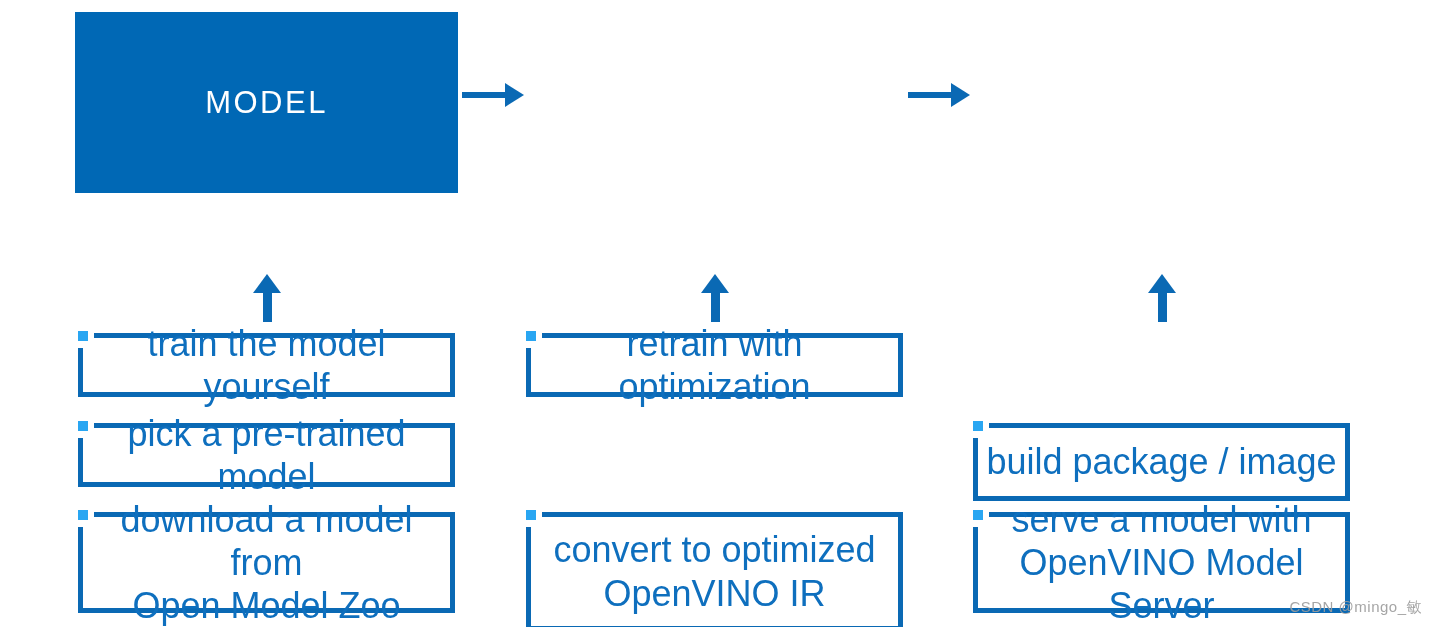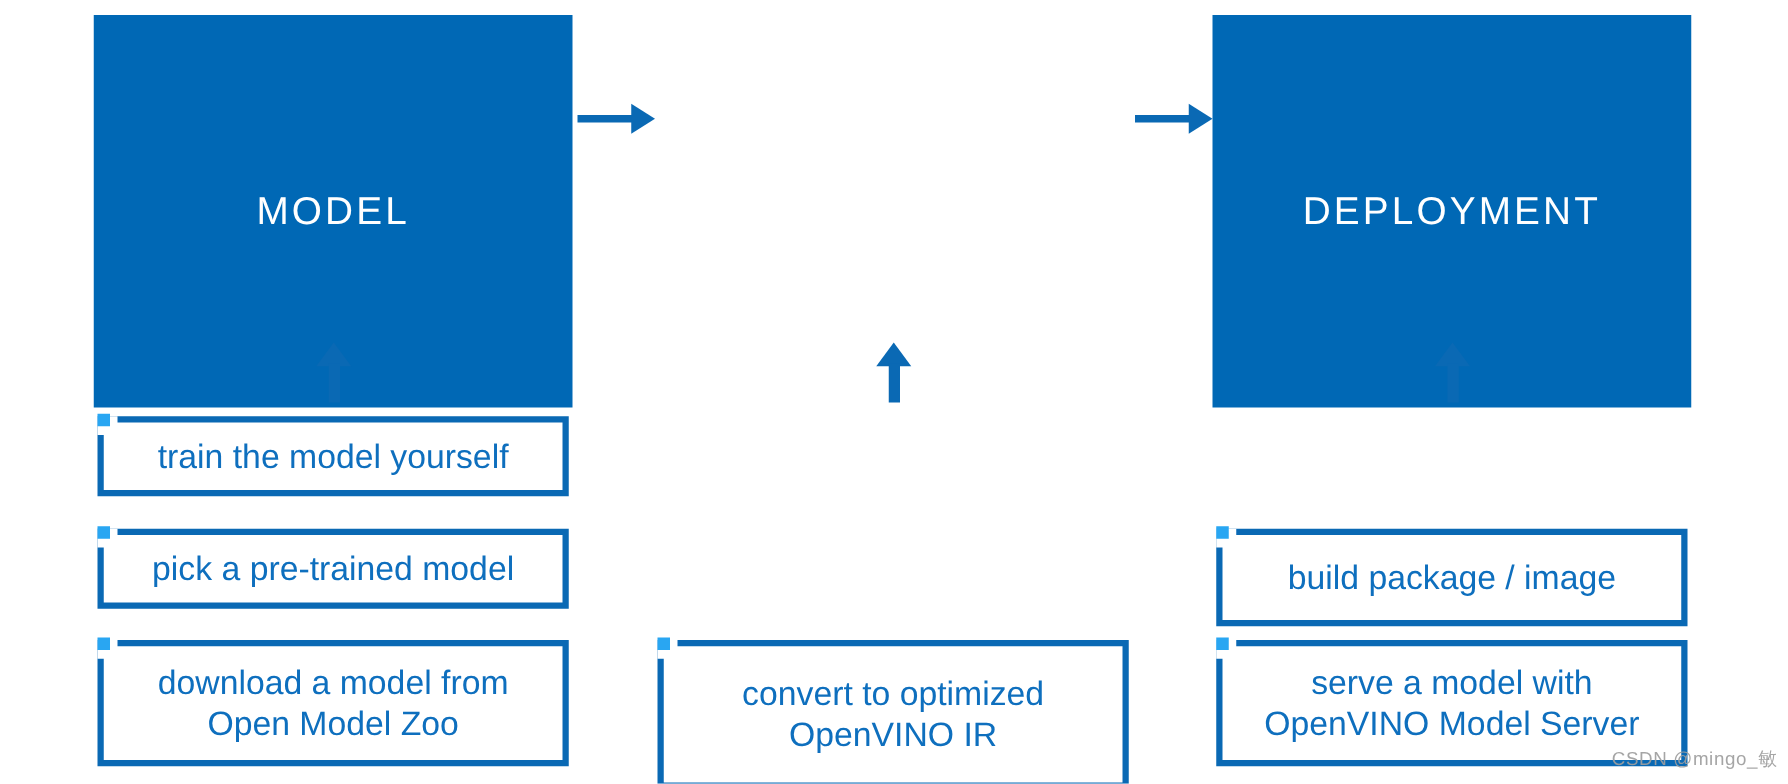--- a/index.html
+++ b/index.html
@@ -14,21 +14,21 @@
   .canvas{
     position:relative;
     width:1430px;height:627px;
     background:#ffffff;
     font-family:"Liberation Sans", sans-serif;
     overflow:hidden;
   }
   
   .stage{
     position:absolute;
-    top:12px;width:383px;height:314px;
+    top:12px;width:383px;height:181px;
     background:var(--blue);
     display:flex;align-items:center;justify-content:center;
   }
   .stage-title{
     color:#ffffff;
     font-size:31px;
     font-weight:300;
     letter-spacing:2.5px;
   }
   
@@ -69,21 +69,21 @@
     position:absolute;top:-5px;left:-5px;width:16px;height:15px;
     background:#ffffff;
   }
   .step::after{ 
     content:"";
     position:absolute;top:-7px;left:-5px;width:10px;height:10px;
     background:var(--accent);
   }
   .step-label{
     color:var(--text-blue);
-    font-size:27px;
+    font-size:36px;
     line-height:1.2;
     white-space:pre-line;
   }
   .watermark{
     position:absolute;
     right:8px;bottom:10px;
     font-size:15px;
     color:var(--wm);
     opacity:.92;
     z-index:5;
@@ -91,23 +91,20 @@
     text-align:right;
   }
 </style>
 </head>
 <body>
 
 <div class="canvas">
 
   <div class="stage" style="left:75px">
     <span class="stage-title">MODEL</span>
-  </div>
-  <div class="stage" style="left:970px">
-    <span class="stage-title">DEPLOYMENT</span>
   </div>
 
   <div class="h-arrow" style="left:462px;width:62px">
     <span class="line"></span>
     <span class="head"></span>
   </div>
   <div class="h-arrow" style="left:908px;width:62px">
     <span class="line"></span>
     <span class="head"></span>
   </div>
@@ -129,20 +126,23 @@
     <span class="step-label">train the model yourself</span>
   </div>
   <div class="step" style="left:78px;top:423px;height:64px">
     <span class="step-label">pick a pre-trained model</span>
   </div>
   <div class="step" style="left:78px;top:512px;height:101px">
     <span class="step-label">download a model from
 Open Model Zoo</span>
   </div>
 
+  <div class="step" style="left:526px;top:333px;height:64px">
+    <span class="step-label">retrain with optimization</span>
+  </div>
   <div class="step" style="left:526px;top:512px;height:119px">
     <span class="step-label">convert to optimized
 OpenVINO IR</span>
   </div>
 
   <div class="step" style="left:973px;top:423px;height:78px">
     <span class="step-label">build package / image</span>
   </div>
   <div class="step" style="left:973px;top:512px;height:101px">
     <span class="step-label">serve a model with

